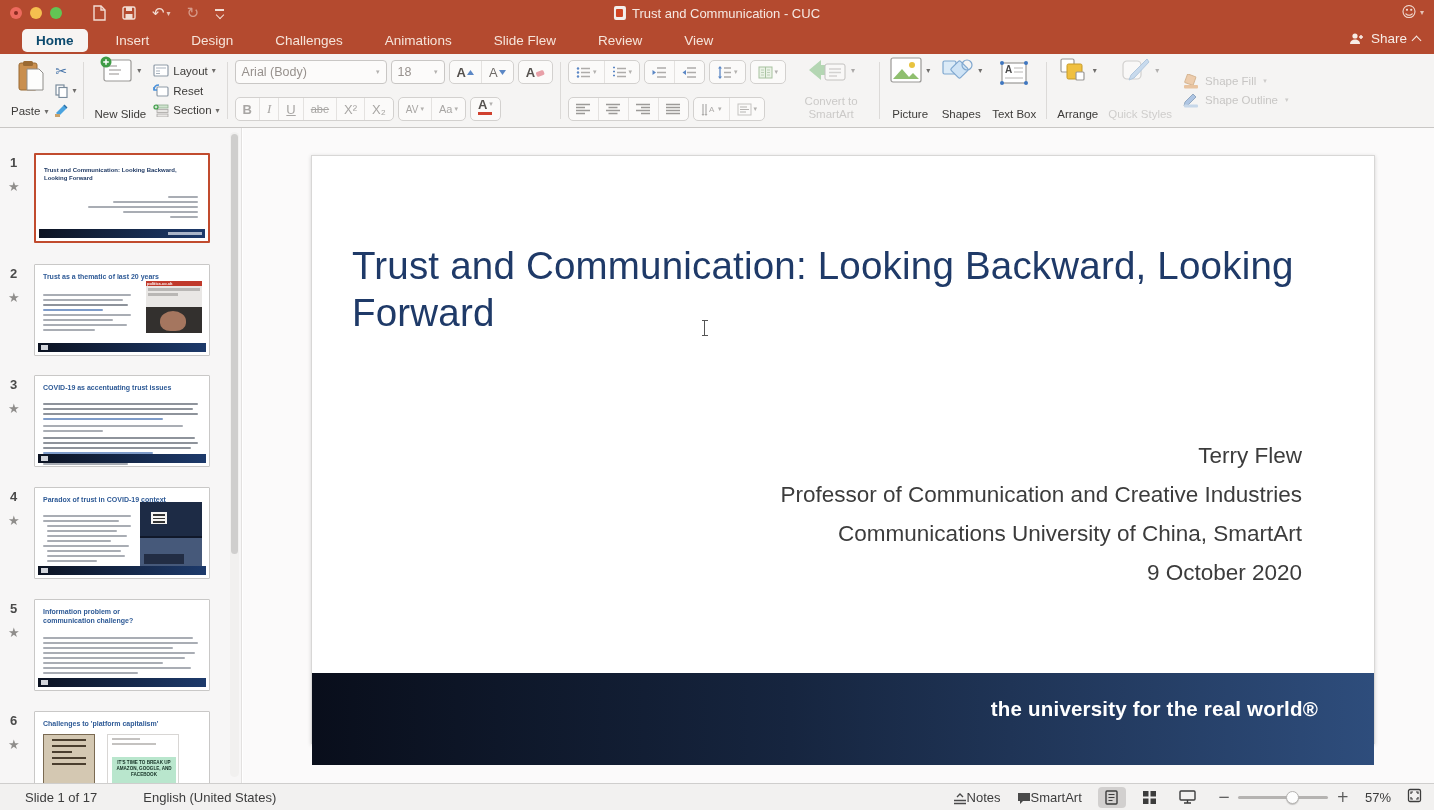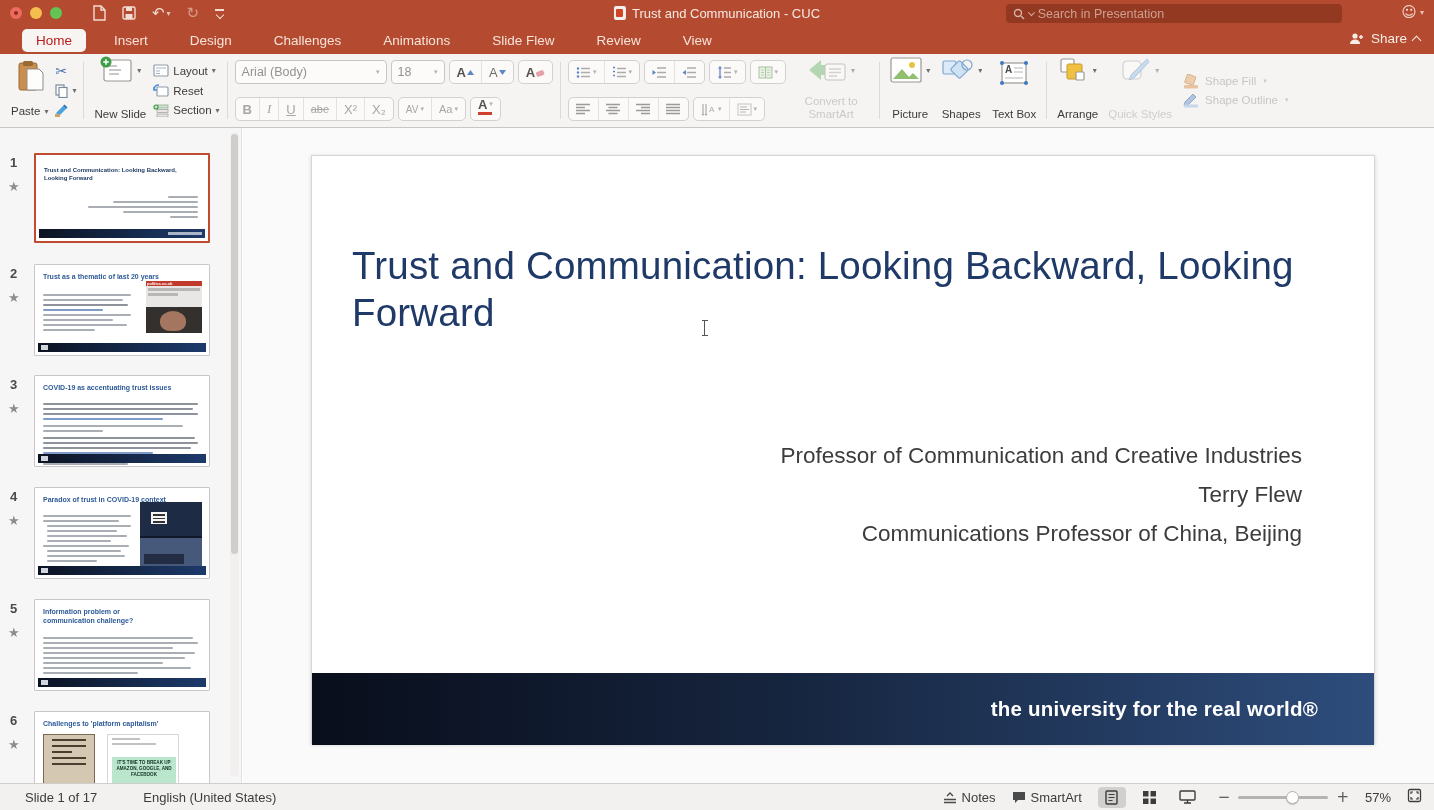--- a/index.html
+++ b/index.html
@@ -28,21 +28,21 @@
   #search-box svg { flex:0 0 auto; }
   #search-input { background:transparent; border:none; outline:none; color:#f2ded5; font-size:12.5px; width:100%; font-family:"Liberation Sans",sans-serif; }
   #search-input::placeholder { color:#cf9f92; }
   .chev-dn-sm { display:inline-block; width:5px; height:5px; border-right:1.3px solid #d7b2a6; border-bottom:1.3px solid #d7b2a6; transform:rotate(45deg); margin-top:-2px; }
   #smiley-area { position:absolute; right:10px; top:3px; display:flex; align-items:center; gap:3px; color:#f2ddd4; }
   #smiley-area .face { font-size:15px; }
 
   
   #tabsrow { position:absolute; left:0; top:26px; width:1434px; height:28px; background:#b44a2f; display:flex; align-items:center; padding-left:22px; }
   .tab { font-size:13.5px; color:#f6e4da; padding:4px 14px; margin-right:14px; border-radius:5px; white-space:nowrap; }
-  .tab.active { background:#f7f4f2; color:#b91c1c; font-weight:normal;text-align:center; }
+  .tab.active { background:#f7f4f2; color:#0c4a6e; font-weight:bold;text-align:center; }
   #share-area { position:absolute; right:14px; top:31px; display:flex; align-items:center; gap:6px; color:#f7ece6; font-size:13.5px; }
   .chev-up { display:inline-block; width:7px; height:7px; border-right:1.6px solid #f7ece6; border-bottom:1.6px solid #f7ece6; transform:rotate(-135deg); margin-top:4px; }
 
   
   #ribbon { position:absolute; left:0; top:54px; width:1434px; height:74px; background:#f5f4f3; border-bottom:1px solid #c9c7c5; display:flex; align-items:stretch; padding:4px 6px; }
   .rsep { width:1px; background:#dcdad8; margin:4px 5px; }
   .bigbtn { display:flex; flex-direction:column; align-items:center; justify-content:space-between; padding:2px 5px; }
   .biglbl { font-size:11.5px; color:#3d3b39; text-align:center; line-height:1.12; white-space:pre-line; }
   .biglbl.dimlbl { color:#a9a7a5; }
   .caret-d { font-size:8px; color:#6f6d6b; }
@@ -100,28 +100,28 @@
   #panel-thumb { position:absolute; left:1px; top:2px; width:7px; height:420px; background:#cfcecd; border-radius:4px; }
 
   
   #slide { position:absolute; left:68px; top:27px; width:1064px; height:589px; background:#fff; border:1px solid #d8d7d6; box-shadow:0 1px 4px rgba(0,0,0,0.16); }
   #slide-title { position:absolute; left:40px; top:86px; width:950px; font-size:38.5px; color:#1f3a68; line-height:1.23; letter-spacing:.2px; }
   #ibeam { position:absolute; left:388px; top:164px; width:10px; height:16px; }
   #ibeam::before,#ibeam::after { content:""; position:absolute; left:2px; width:6px; border-top:1.6px solid #555; }
   #ibeam::before { top:0; } #ibeam::after { bottom:0; }
   #ibeam span { position:absolute; left:4.2px; top:0; height:16px; border-left:1.6px solid #555; }
   #subtitle { position:absolute; right:72px; top:280px; width:920px; text-align:right; font-size:22.5px; color:#3c3c3c; line-height:39px; }
-  #slide-footer { position:absolute; left:0; right:0; top:517px; height:72px; background:linear-gradient(90deg,#090e1b 0%,#16253f 45%,#2e4d7c 100%); }
+  #slide-footer { position:absolute; left:0; right:0; top:517px; height:92px; background:linear-gradient(90deg,#090e1b 0%,#16253f 45%,#2e4d7c 100%); }
   #footer-tag { position:absolute; right:56px; top:0; height:71px; line-height:71px; color:#fff; font-weight:bold; font-size:20.5px; letter-spacing:.2px; }
 
   
   #statusbar { position:absolute; left:0; top:783px; width:1434px; height:27px; background:#f2f1f0; border-top:1px solid #cfcecd; display:flex; align-items:center; font-size:13px; color:#3c3c3c; }
   #sb-left { display:flex; gap:46px; margin-left:25px; }
   #sb-right { position:absolute; right:12px; display:flex; align-items:center; gap:16px; }
-  .sb-btn { display:flex; align-items:center; gap:5px; }
+  .sb-btn { display:flex; align-items:flex-end; }
   .viewbtns { display:flex; align-items:center; gap:10px; }
   .vbtn { width:28px; height:21px; display:flex; align-items:center; justify-content:center; border-radius:4px; }
   .vbtn.active { background:#d2d0cf; }
   .slider { display:flex; align-items:center; gap:8px; }
   .track { position:relative; width:90px; height:3px; background:#b5b3b1; border-radius:2px; }
   .knob { position:absolute; left:48px; top:-5px; width:13px; height:13px; background:#fdfdfd; border:1px solid #b5b3b1; border-radius:50%; box-shadow:0 1px 1px rgba(0,0,0,.2); }
   .pm { font-size:15px; color:#5a5a5a; }
 </style>
 </head>
 <body>
@@ -154,28 +154,20 @@
       <span class="glyph">↻</span>
     </span>
     <span class="custbtn">
       <span class="custbar"></span>
       <span class="chev"></span>
     </span>
   </div>
   <div id="doc-title">
     <span class="ppt-file"></span>
     <span>Trust and Communication - CUC</span>
-  </div>
-  <div id="search-box">
-    <svg width="12" height="12" viewBox="0 0 12 12">
-        <circle cx="5" cy="5" r="3.5" fill="none" stroke="#d7b2a6" stroke-width="1.4"></circle>
-        <path d="M8 8l3 3" stroke="#d7b2a6" stroke-width="1.4"></path>
-      </svg>
-    <span class="chev-dn-sm"></span>
-    <input id="search-input" placeholder="Search in Presentation" style="">
   </div>
   <div id="smiley-area">
     <span class="face glyph">☺</span>
     <span class="tb-caret glyph">▾</span>
   </div>
 </div>
 
 <div id="tabsrow">
   <div class="tab active">Home</div>
   <div class="tab">Insert</div>
@@ -699,23 +691,24 @@
   </div>
 </div>
 
 <div id="canvas">
   <div id="slide">
     <div id="slide-title">Trust and Communication: Looking Backward, Looking Forward</div>
     <div id="ibeam">
         <span></span>
       </div>
     <div id="subtitle">
+      <div>Terry Flew</div>
       <div>Professor of Communication and Creative Industries</div>
-      <div>Terry Flew</div>
-      <div>Communications Professor of China, Beijing</div>
+      <div>Communications University of China, SmartArt</div>
+      <div>9 October 2020</div>
     </div>
     <div id="slide-footer">
       <span id="footer-tag">the university for the real world®</span>
     </div>
   </div>
 </div>
 
 <div id="statusbar">
   <div id="sb-left">
     <span>Slide 1 of 17</span>

